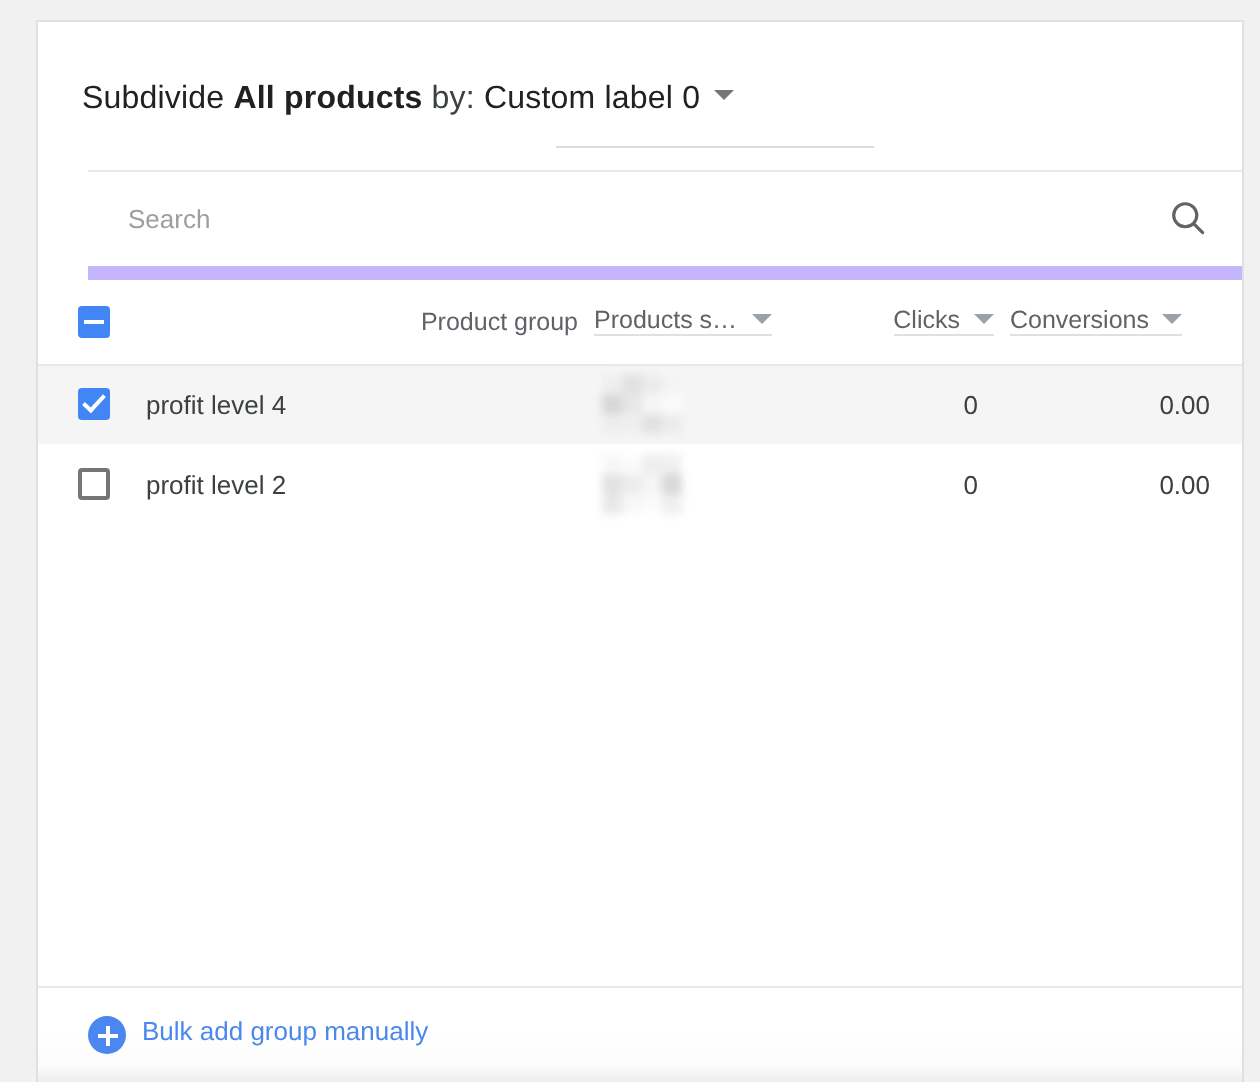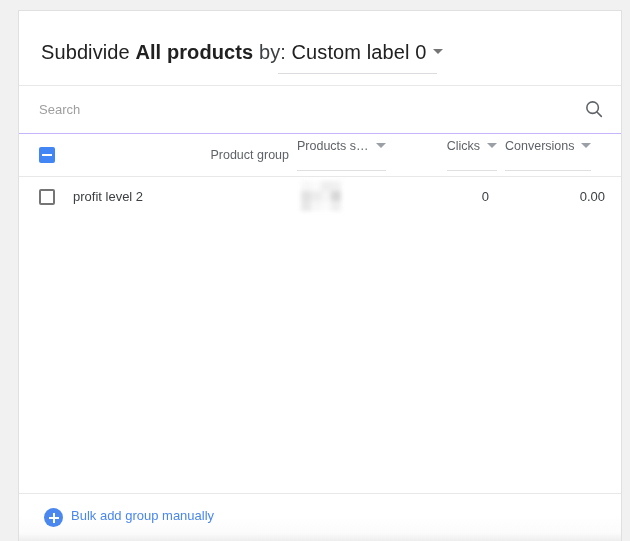--- a/index.html
+++ b/index.html
@@ -31,21 +31,21 @@
   
   .title-area {
     height: 74px;
     box-sizing: border-box;
     position: relative;
   }
   .title {
     position: absolute;
     left: 22px;
     top: 30px;
-    font-size: 20px;
+    font-size: 16px;
     color: #212121;
     white-space: nowrap;
     letter-spacing: .1px;
   }
   .title .strong {
     font-weight: bold;
   }
   .title .dim {
     color: #3c4043;
   }
@@ -72,21 +72,22 @@
     width: 159px;
     height: 1px;
     background: #dadce0;
   }
 
   
   .search-row {
     position: relative;
     height: 47px;
     border-top: 1px solid #e8e8e8;
-    border-bottom: 1px solid #c4b5fd;
+    border-bottom: 7px solid #c4b5fd;
+    margin-left: 25px;
   }
   .search-input {
     position: absolute;
     left: 20px;
     top: 0;
     width: 540px;
     height: 46px;
     border: none;
     outline: none;
     background: transparent;
@@ -137,21 +138,21 @@
 
   .th-name {
     text-align: right;
     padding-left: 2px !important;
     color: #5f6368;
   }
 
   .metric-head {
     display: inline-block;
     position: relative;
-    padding-bottom: 18px;
+    padding-bottom: 1px;
     cursor: pointer;
     white-space: nowrap;
   }
   .metric-head .label {
     color: #5f6368;
     font-size: 12.5px;
   }
   .metric-head .mcaret {
     display: inline-block;
     width: 0;
@@ -348,20 +349,42 @@
           </span>
         </th>
         <th class="th-conv">
           <span class="metric-head">
             <span class="label">Conversions</span><span class="mcaret"></span>
           </span>
         </th>
       </tr>
     </thead>
     <tbody>
+        <tr class="data-row selected">
+          <td class="cell-check"><span class="cb on"></span></td>
+          <td class="cell-name">profit level 4</td>
+          <td class="cell-prod">
+            <span class="blur">
+              <i style="left: 0px; top: 0px; width: 10px; height: 10px; background: rgb(239, 239, 239);"></i>
+              <i style="left: 10px; top: 0px; width: 10px; height: 10px; background: rgb(224, 224, 224);"></i>
+              <i style="left: 20px; top: 0px; width: 10px; height: 10px; background: rgb(235, 235, 235);"></i>
+              <i style="left: 30px; top: 0px; width: 10px; height: 10px; background: rgb(244, 244, 244);"></i>
+              <i style="left: 0px; top: 10px; width: 10px; height: 10px; background: rgb(212, 212, 212);"></i>
+              <i style="left: 10px; top: 10px; width: 10px; height: 10px; background: rgb(230, 230, 230);"></i>
+              <i style="left: 20px; top: 10px; width: 10px; height: 10px; background: rgb(247, 247, 247);"></i>
+              <i style="left: 30px; top: 10px; width: 10px; height: 10px; background: rgb(251, 251, 251);"></i>
+              <i style="left: 0px; top: 20px; width: 10px; height: 10px; background: rgb(237, 237, 237);"></i>
+              <i style="left: 10px; top: 20px; width: 10px; height: 10px; background: rgb(239, 239, 239);"></i>
+              <i style="left: 20px; top: 20px; width: 10px; height: 10px; background: rgb(224, 224, 224);"></i>
+              <i style="left: 30px; top: 20px; width: 10px; height: 10px; background: rgb(235, 235, 235);"></i>
+            </span>
+          </td>
+          <td class="cell-num">0</td>
+          <td class="cell-num">0.00</td>
+        </tr>
         <tr class="data-row">
           <td class="cell-check"><span class="cb off"></span></td>
           <td class="cell-name">profit level 2</td>
           <td class="cell-prod">
             <span class="blur">
               <i style="left: 0px; top: 0px; width: 10px; height: 10px; background: rgb(247, 247, 247);"></i>
               <i style="left: 10px; top: 0px; width: 10px; height: 10px; background: rgb(251, 251, 251);"></i>
               <i style="left: 20px; top: 0px; width: 10px; height: 10px; background: rgb(237, 237, 237);"></i>
               <i style="left: 30px; top: 0px; width: 10px; height: 10px; background: rgb(239, 239, 239);"></i>
               <i style="left: 0px; top: 10px; width: 10px; height: 10px; background: rgb(224, 224, 224);"></i>

